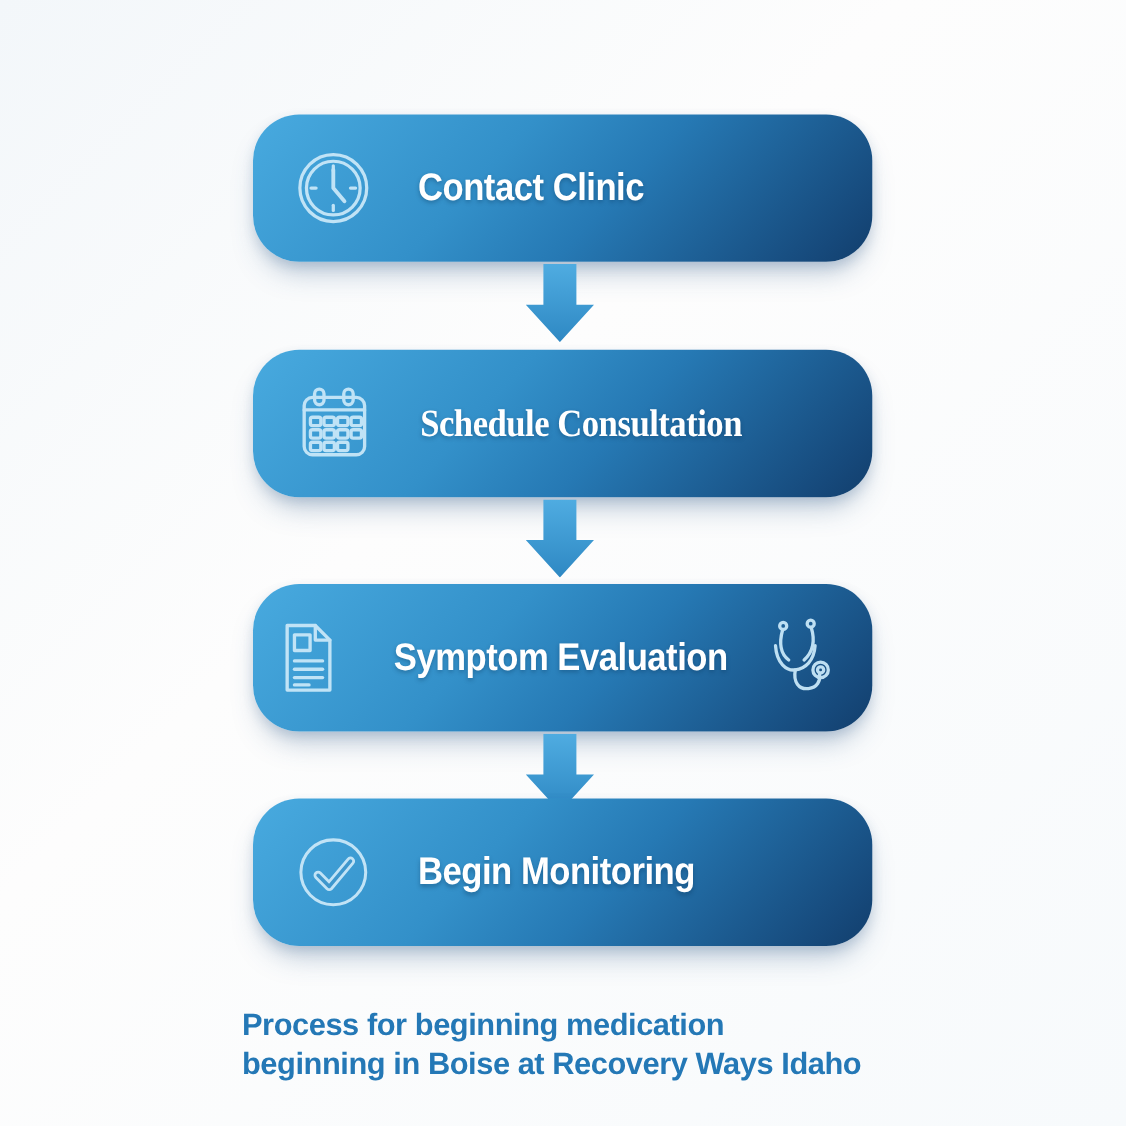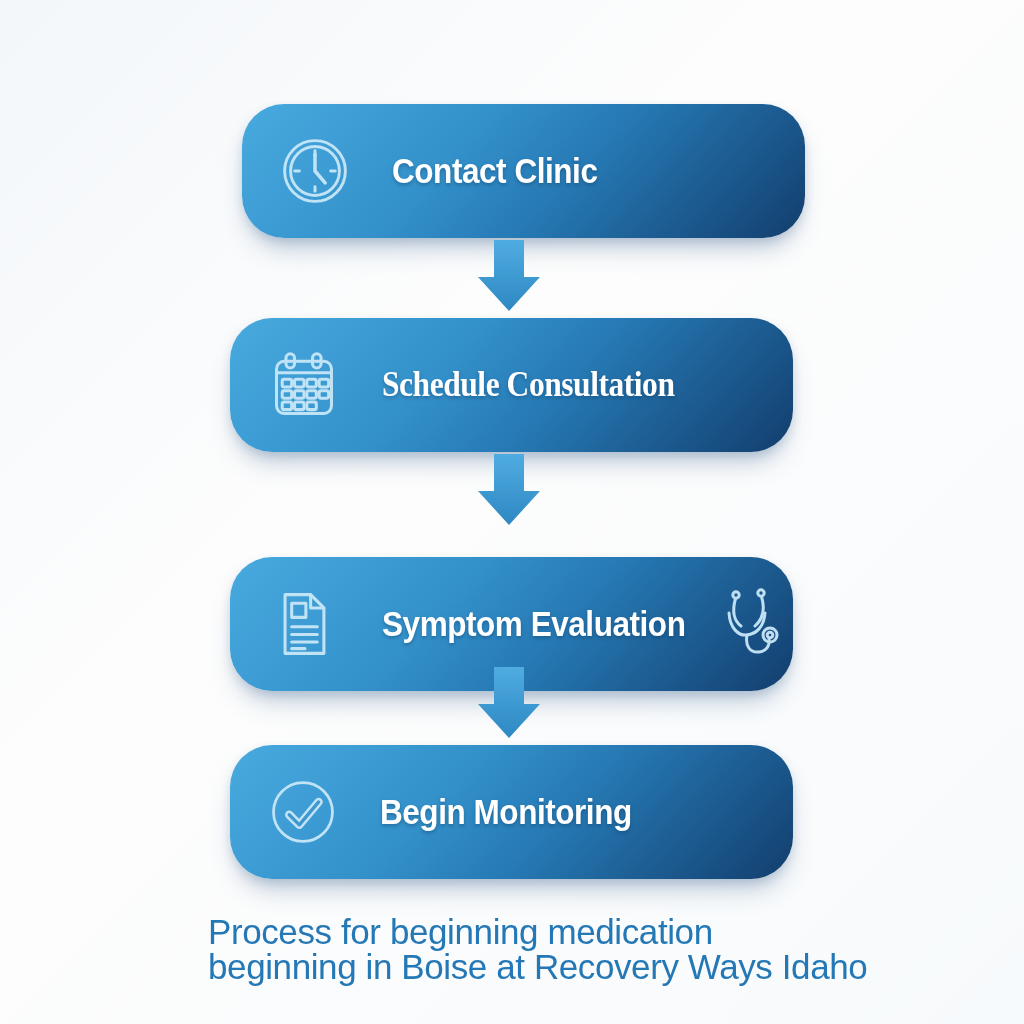--- a/index.html
+++ b/index.html
@@ -11,24 +11,24 @@
     font-family:"Liberation Sans",sans-serif;
   }
   .step{
     position:absolute;
     left:230px;width:563px;height:134px;
     border-radius:42px;
     background:linear-gradient(133deg,#48aadf 0%,#3390c9 38%,#2679b4 58%,#16497b 92%,#123e6c 100%);
     box-shadow:0 16px 26px -8px rgba(45,90,135,.35),0 4px 10px rgba(45,90,135,.15);
     display:flex;align-items:center;
   }
-  .step-1{top:104px;margin-left:12px;}
+  .step-1{top:104px;}
   .step-2{top:318px;font-family:Liberation Serif, serif;}
-  .step-3{top:557px;}
-  .step-4{top:745px;align-items:center;}
+  .step-3{top:531px;justify-content:flex-end;}
+  .step-4{top:726px;align-items:center;}
   .step-icon{margin-left:38px;flex:0 0 auto;}
   .step-icon svg{display:block;}
   .icon-stroke{stroke:#c8e7f8;fill:none;opacity:.95;}
   .step-label{
     margin-left:42px;
     color:#ffffff;
     font-size:35px;
     font-weight:700;
     letter-spacing:-0.5px;
     white-space:nowrap;
@@ -38,26 +38,26 @@
   }
   .side-icon{margin-left:auto;margin-right:26px;flex:0 0 auto;}
   .arrow{
     position:absolute;left:478px;width:62px;height:71px;
   }
   .arrow-1{top:240px;}
   .arrow-2{top:454px;}
   .arrow-3{top:667px;}
   .caption{
     position:absolute;
-    left:208px;top:914px;
+    left:220px;top:914px;
     color:#2478b6;
-    font-size:35px;
+    font-size:28px;
     line-height:35px;
     letter-spacing:-0.4px;
-    font-weight:400;
+    font-weight:700;
   }
 </style>
 </head>
 <body>
 
 <svg width="0" height="0" style="position:absolute" aria-hidden="true">
   <defs>
     <linearGradient id="arrowGrad" x1="0" y1="0" x2="0" y2="1">
       <stop offset="0" stop-color="#4FACE1"></stop>
       <stop offset="1" stop-color="#2E88C3"></stop>

